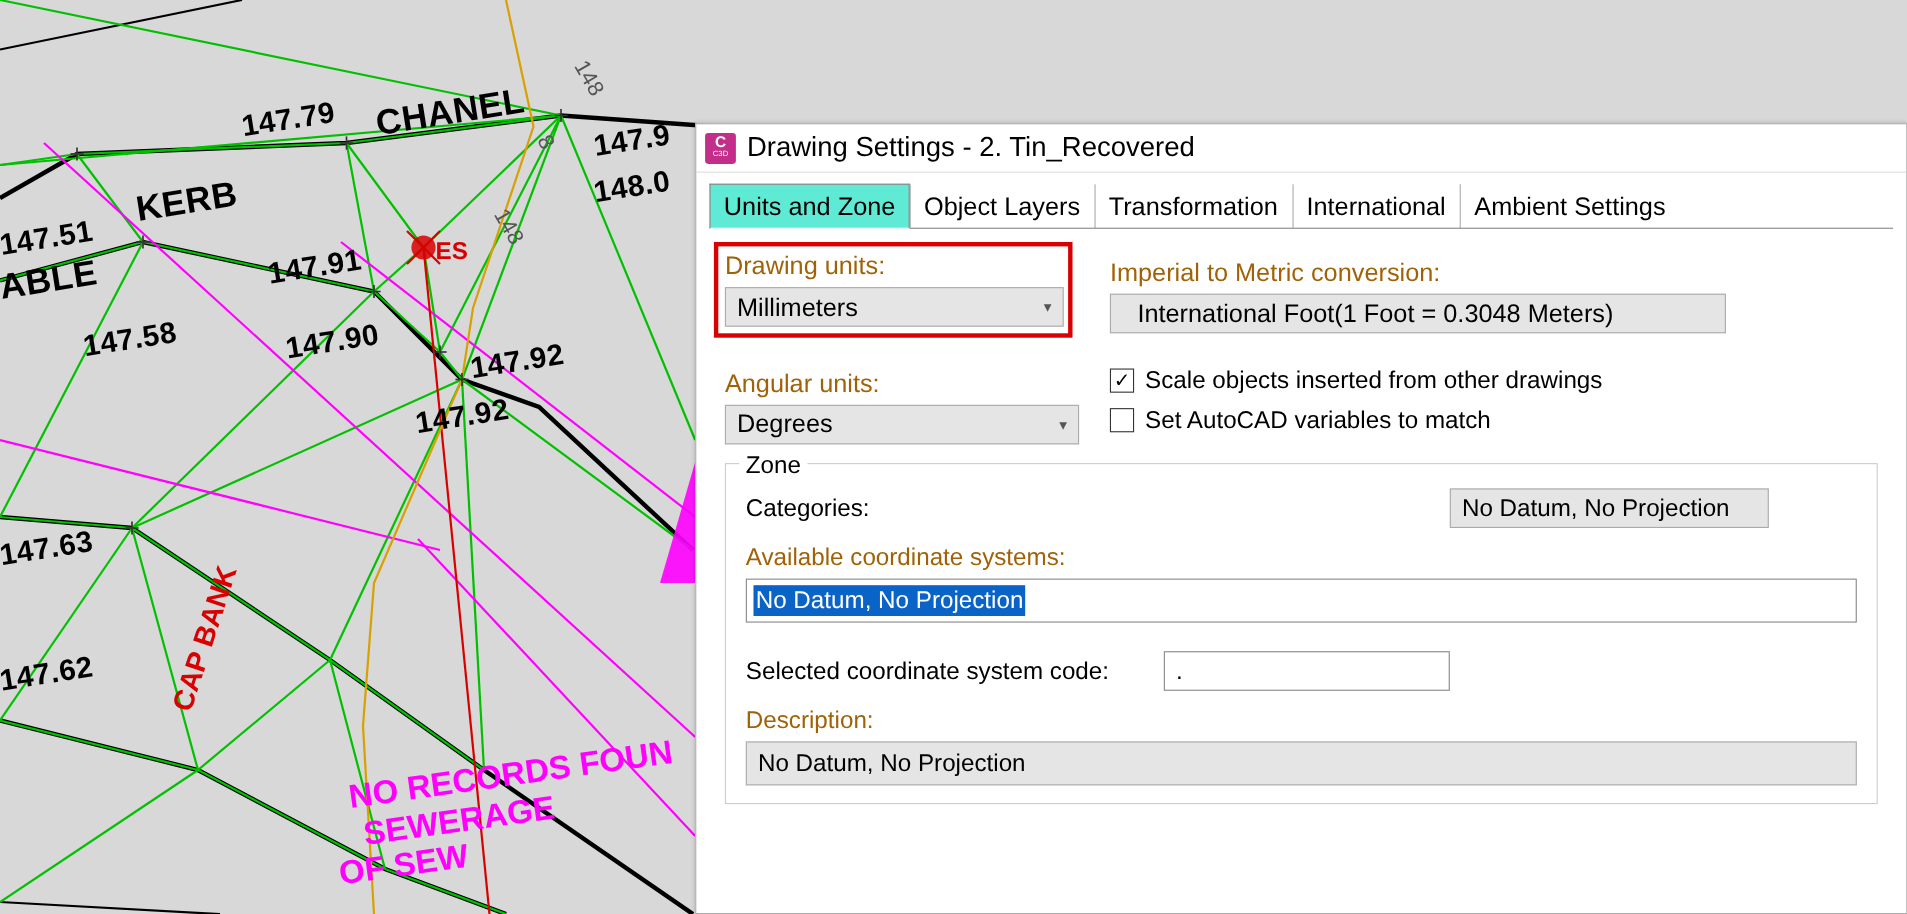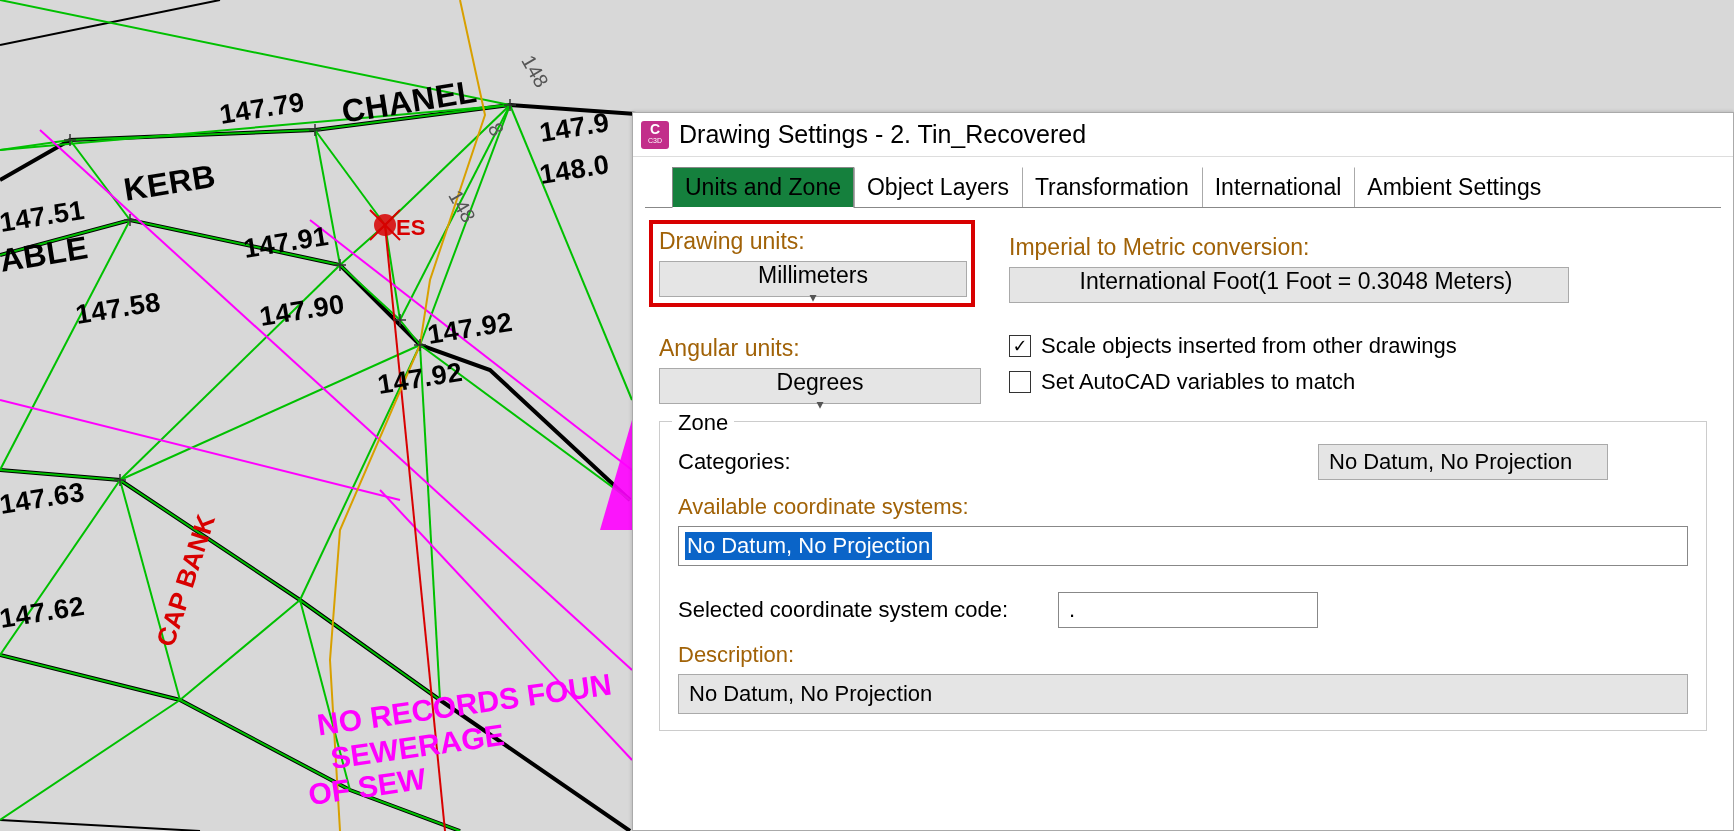--- a/index.html
+++ b/index.html
@@ -104,23 +104,22 @@
     font-size: 23px;
     padding: 6px 12px;
     border: 1px solid transparent;
     cursor: default;
     position: relative;
     margin-right: 0px;
   }
   .tab.active {
     border: 1px solid #888;
     border-bottom: 1px solid #fff;
-    background: #15803d;
+    background: #5eead4;
     z-index: 2;
-    margin-left: 27px;
   }
   .tab:not(.active) {
     border-left: 1px solid #aaa;
     color: #000;
   }
   .tab-panel {
     border-top: 1px solid #888;
     margin: 0 12px;
     padding: 20px 14px 10px 14px;
     position: relative;
@@ -141,21 +140,20 @@
   .combo {
     display: flex;
     align-items: center;
     justify-content: space-between;
     width: 322px;
     height: 36px;
     background: #e5e5e5;
     border: 1px solid #aaa;
     font-size: 23px;
     padding: 0 10px;
-    flex-direction: column;
   }
   .combo .chev {
     font-size: 14px;
     color: #555;
   }
   .wide-combo {
     width: 560px;
     padding-left: 24px;
   }
   .highlight-red {

